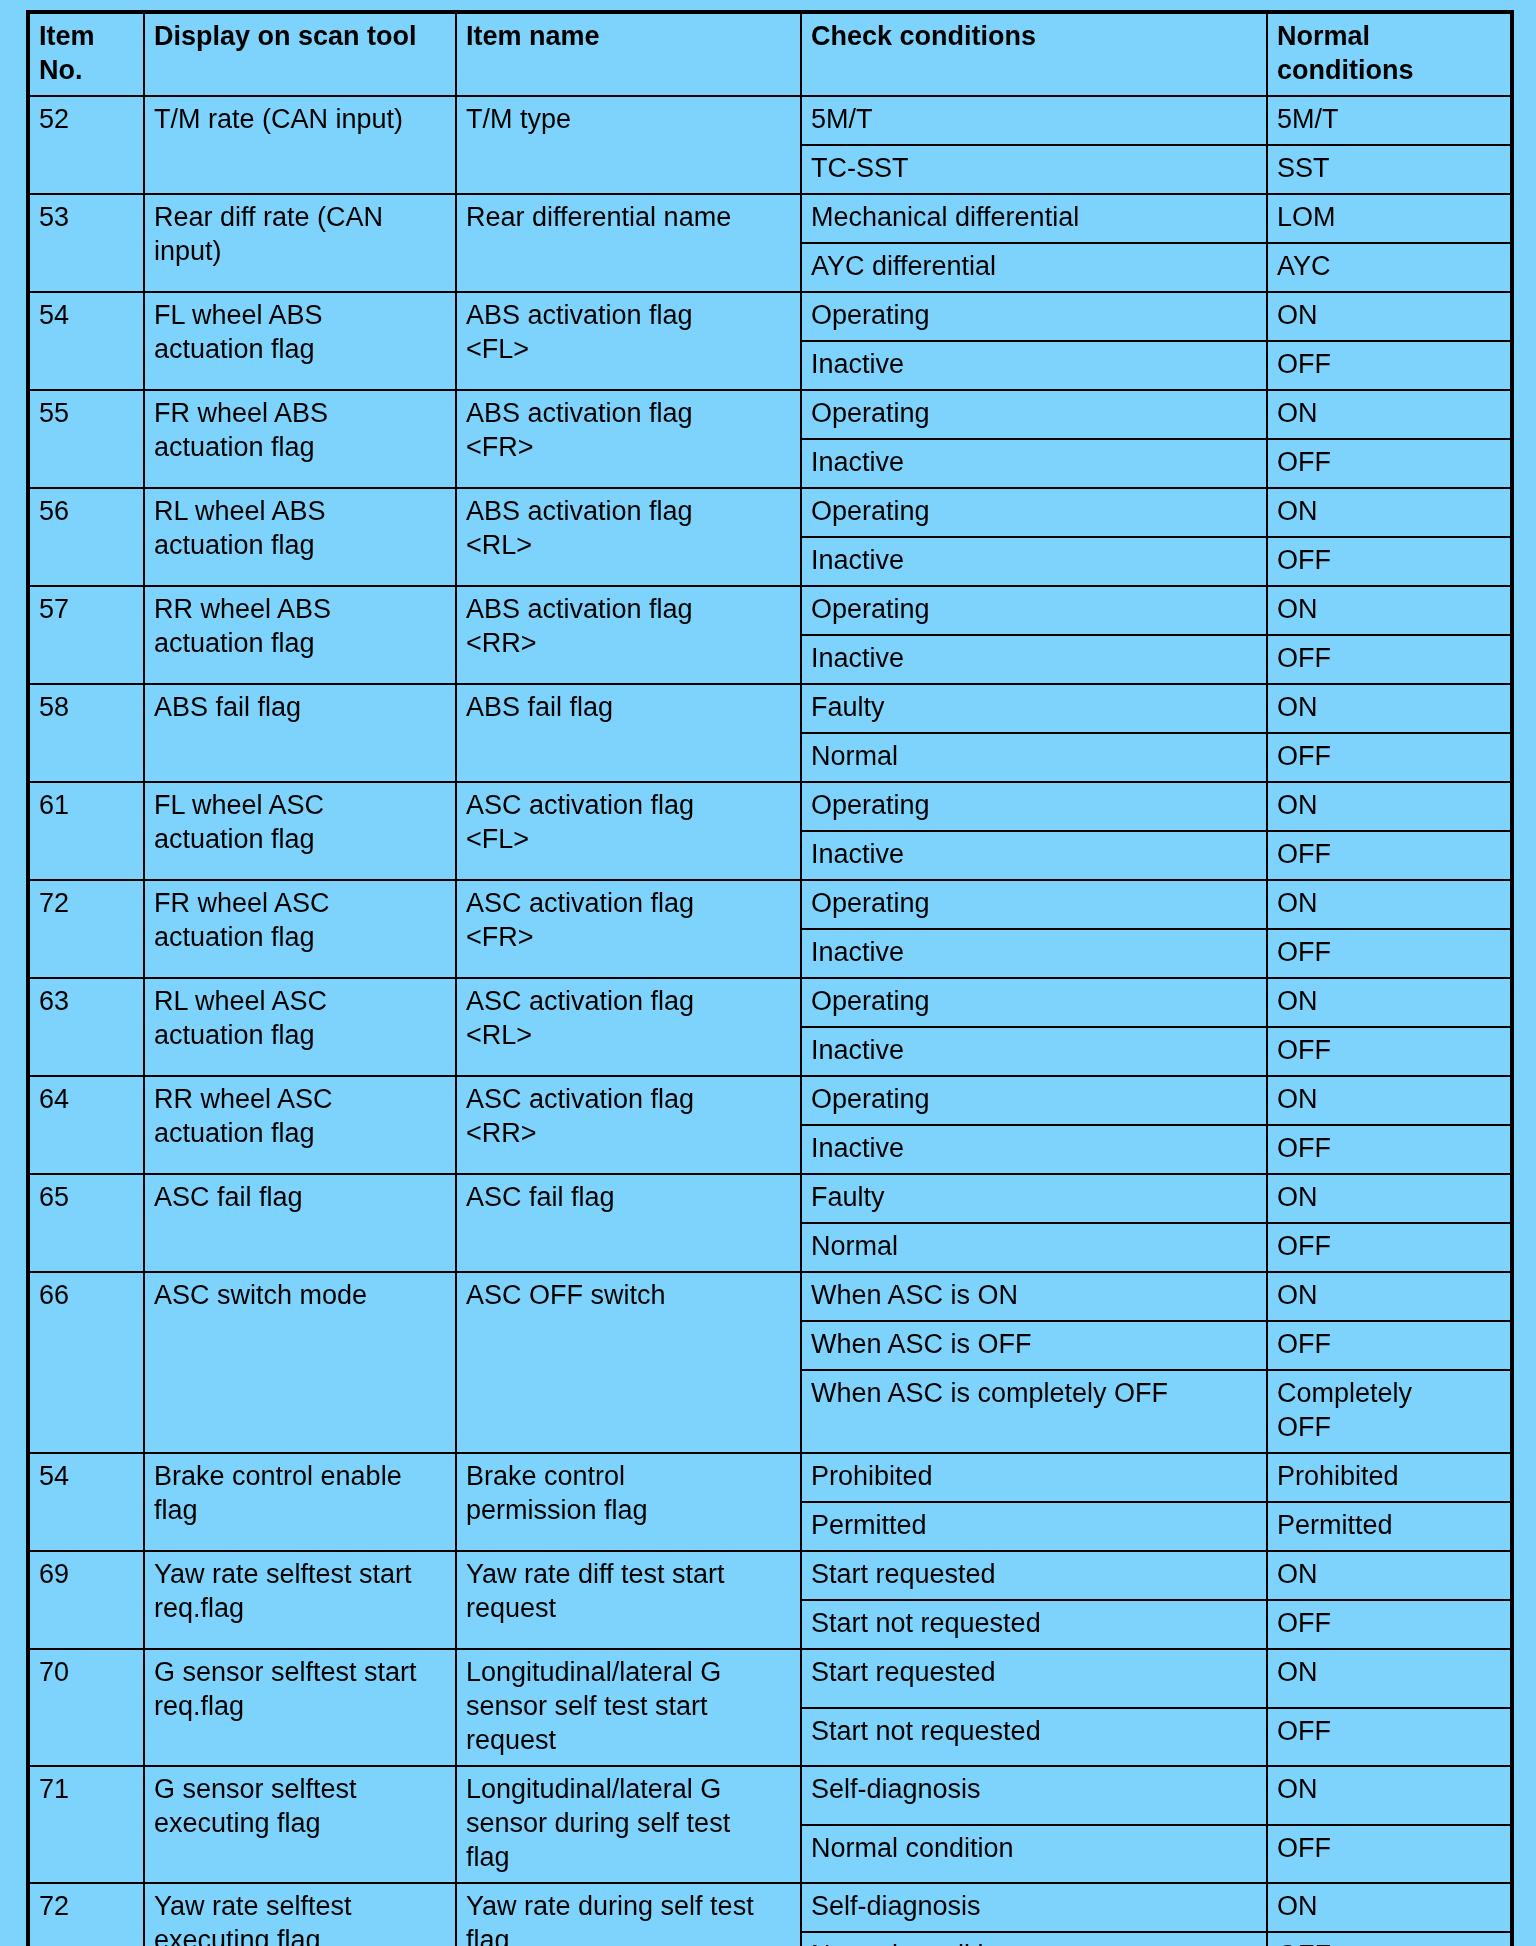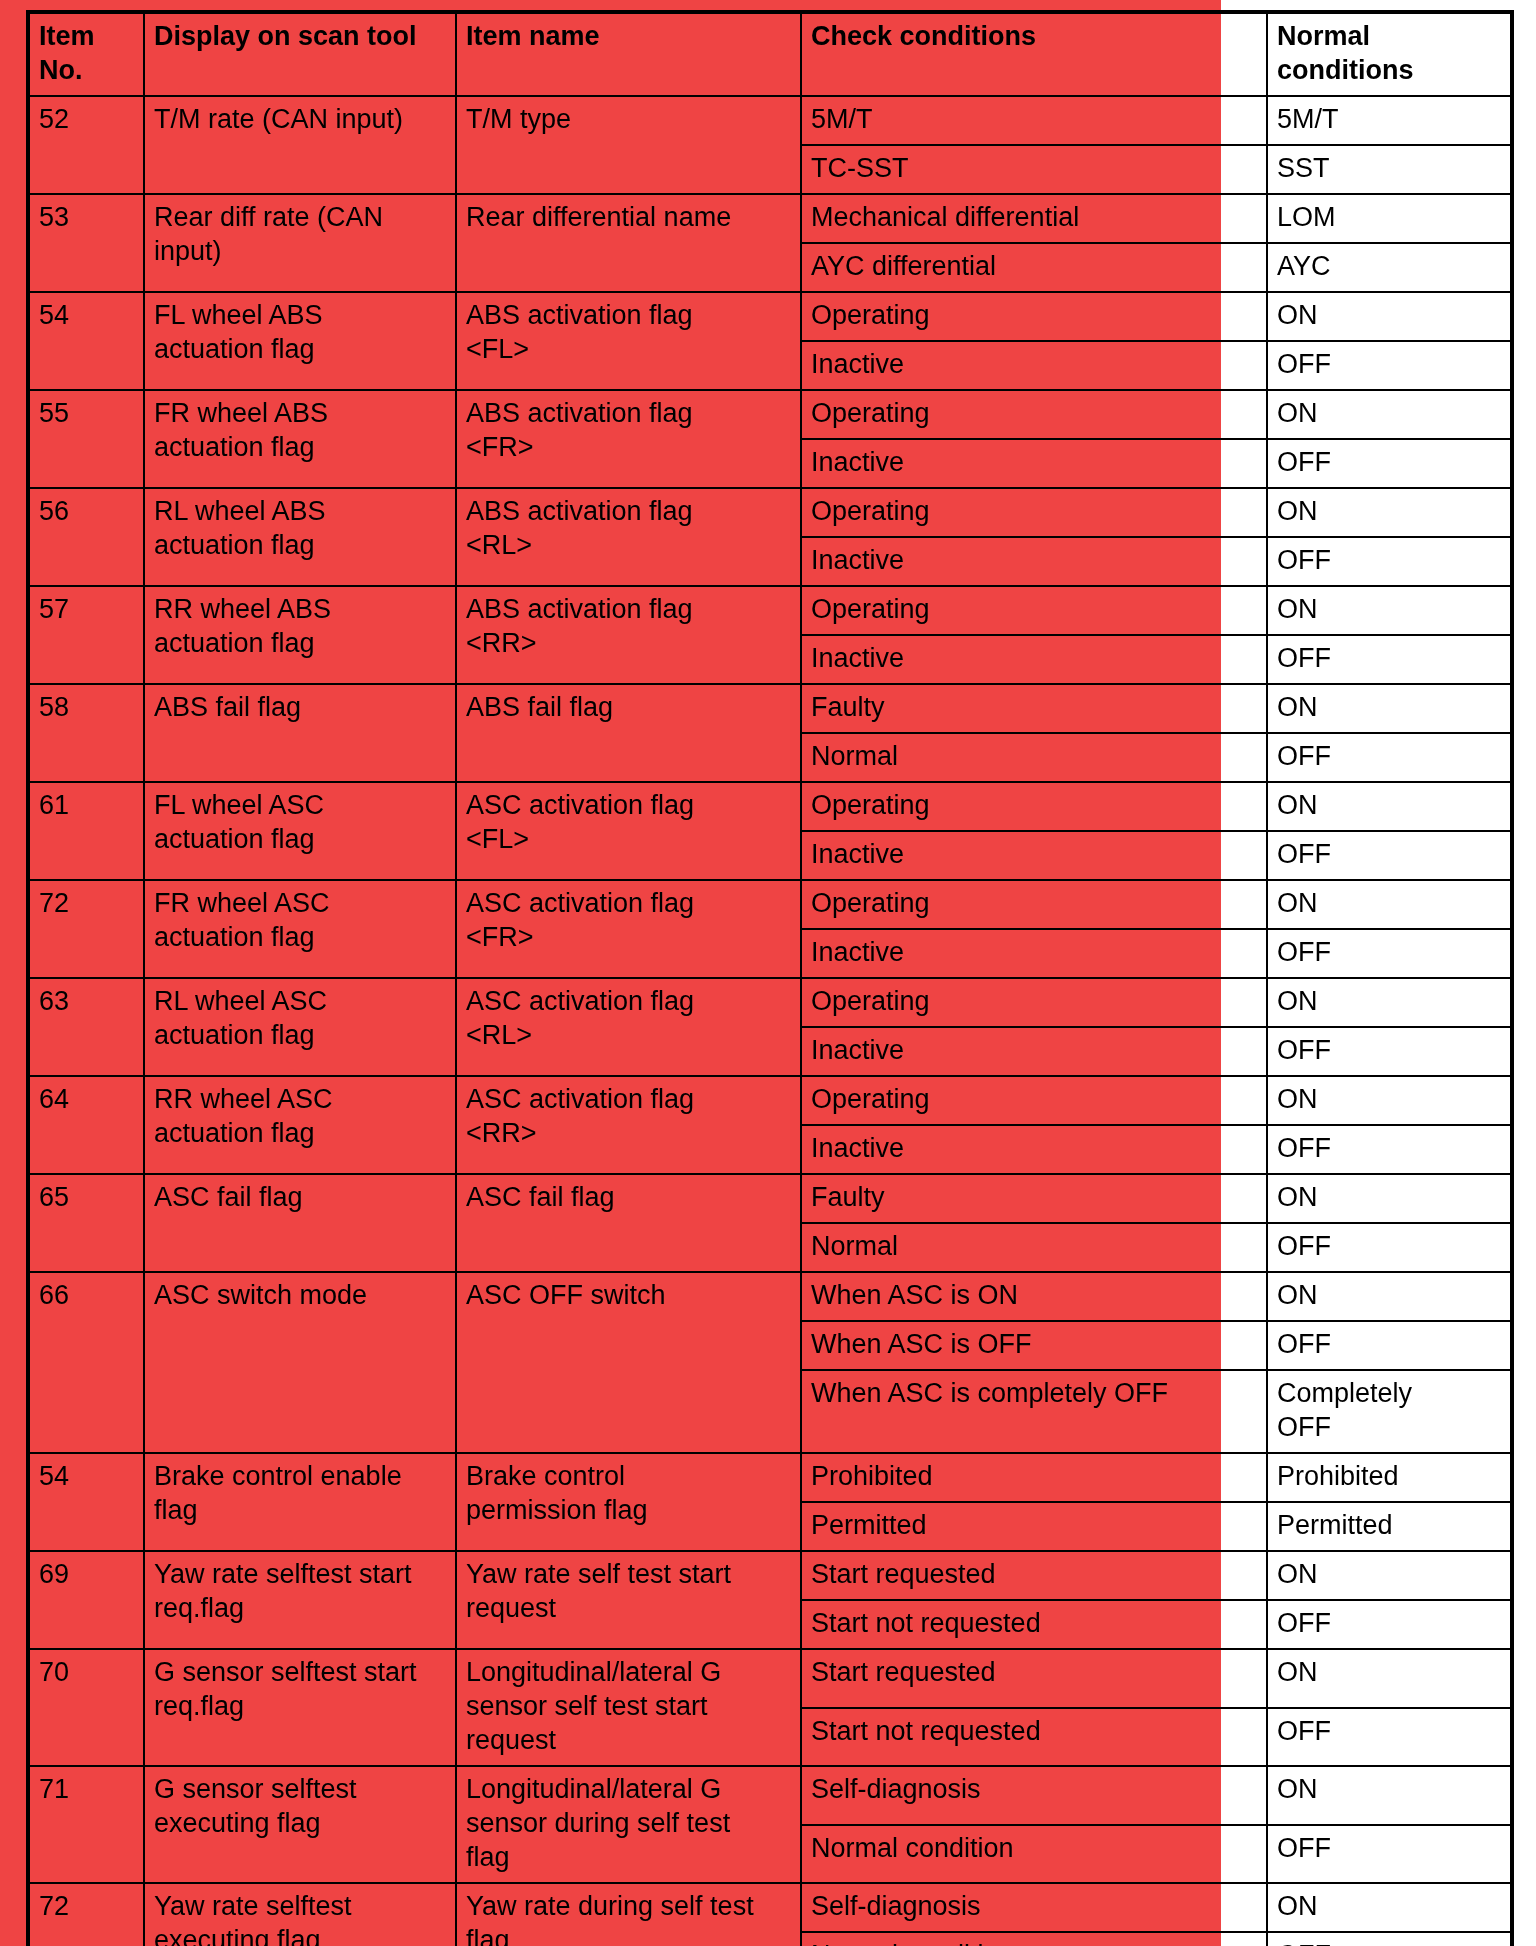--- a/index.html
+++ b/index.html
@@ -8,25 +8,25 @@
     background: #ffffff;
   }
   body {
     width: 1536px;
     height: 1946px;
     font-family: "Liberation Sans", "DejaVu Sans", sans-serif;
     color: #000000;
     box-sizing: border-box;
   }
   .page {
-    width: 1221px;
+    width: 1536px;
     height: 1946px;
     box-sizing: border-box;
     padding: 10px 26px;
-    background: #ef4444;
+    background: #7dd3fc;
   }
   table.data-table {
     border-collapse: collapse;
     table-layout: fixed;
     width: 1484px;
     border: 4px solid #000000;
   }
   table.data-table th,
   table.data-table td {
     border: 2px solid #000000;
@@ -242,21 +242,21 @@
           <td>Prohibited</td>
         </tr>
         <tr>
           <td>Permitted</td>
           <td>Permitted</td>
         </tr>
         <tr>
           <td rowspan="2">69</td>
           <td rowspan="2">Yaw rate selftest start
 req.flag</td>
-          <td rowspan="2">Yaw rate self test start
+          <td rowspan="2">Yaw rate diff test start
 request</td>
           <td>Start requested</td>
           <td>ON</td>
         </tr>
         <tr>
           <td>Start not requested</td>
           <td>OFF</td>
         </tr>
         <tr>
           <td rowspan="2">70</td>

